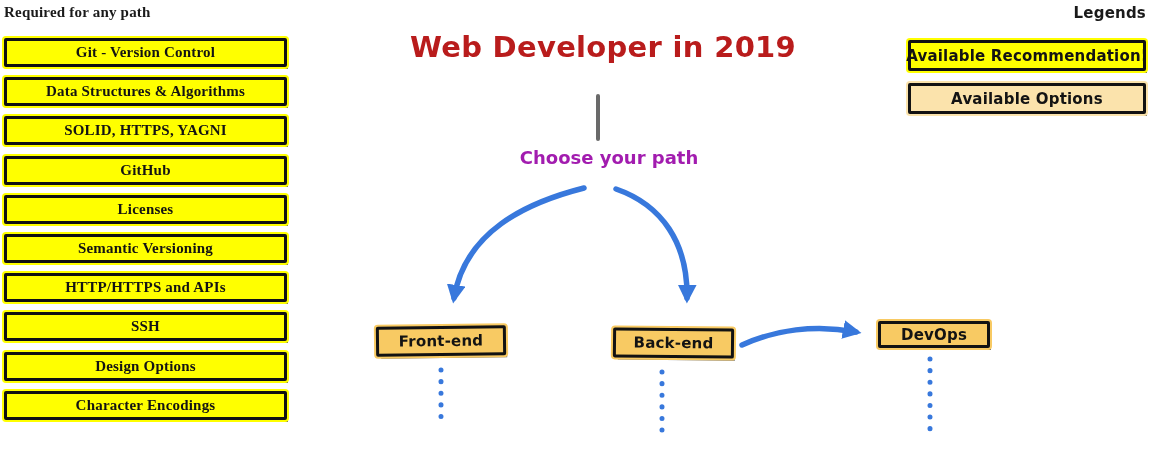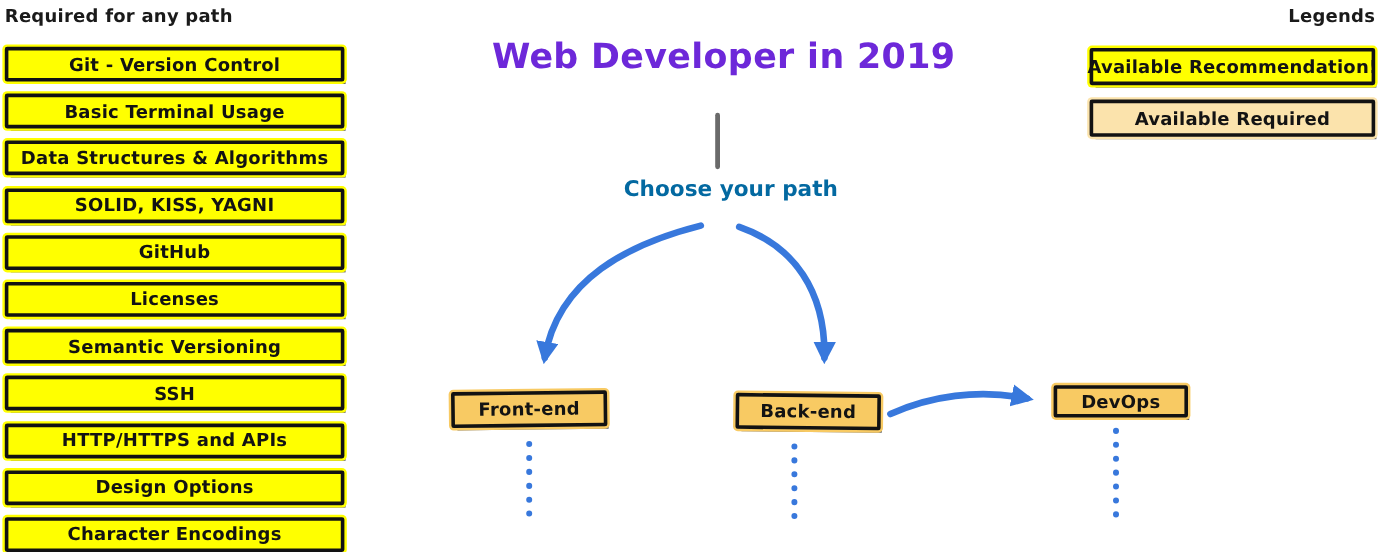--- a/index.html
+++ b/index.html
@@ -28,32 +28,32 @@
     white-space:nowrap;
   }
   .yellow{background:var(--recommendation);
           box-shadow:0 0 0 2px var(--recommendation),3px 4px 0 -2px rgba(60,60,60,.8);}
   .amber {background:var(--node);
           box-shadow:0 0 0 2px var(--node),3px 4px 0 -2px rgba(60,60,60,.8);}
   .tan   {background:var(--option);
           box-shadow:0 0 0 2px var(--option),3px 4px 0 -2px rgba(60,60,60,.8);}
 
   
-  .left-panel{position:absolute;left:4px;top:4px;width:284px;}
+  .left-panel{position:absolute;left:4px;top:4px;width:284px;font-family:Liberation Serif, serif;}
   .panel-heading{margin:0;font-size:15px;font-weight:bold;color:#1a1a1a;letter-spacing:.2px;}
   .req-list{margin-top:17px;display:flex;flex-direction:column;gap:10.2px;}
   .req-item{width:283px;height:29px;}
 
   
   .title{position:absolute;left:603px;top:30px;transform:translateX(-50%);
-         margin:0;font-size:29px;font-weight:bold;color:#6d28d9;letter-spacing:.3px;white-space:nowrap;}
+         margin:0;font-size:29px;font-weight:bold;color:#b91c1c;letter-spacing:.3px;white-space:nowrap;}
   .stem{position:absolute;left:596px;top:94px;width:4px;height:47px;
         background:var(--stem);border-radius:3px;}
   .subtitle{position:absolute;left:609px;top:147px;transform:translateX(-50%);
-            font-size:18px;font-weight:bold;color:#0369a1;white-space:nowrap;}
+            font-size:18px;font-weight:bold;color:#a21caf;white-space:nowrap;}
 
   .node{position:absolute;height:30px;}
   .node-frontend{left:376px;top:326px;width:130px;transform:rotate(-.7deg);}
   .node-backend {left:613px;top:328px;width:121px;transform:rotate(.6deg);}
   .node-devops  {left:878px;top:321px;width:112px;height:27px;}
 
   
   .legend{position:absolute;left:908px;top:4px;width:238px;}
   .legend-box{width:238px;height:31px;margin-top:0;}
   .legend .panel-heading{margin-bottom:18px;text-align:right;}
@@ -71,50 +71,47 @@
 <div class="canvas">
 
   <section class="left-panel">
     <h2 class="panel-heading">Required for any path</h2>
     <div class="req-list">
 
         <div class="box yellow req-item">
           <span>Git - Version Control</span>
         </div>
 
-        <div class="box yellow req-item">
-          <span>Basic Terminal Usage</span>
-        </div>
 
         <div class="box yellow req-item">
           <span>Data Structures &amp; Algorithms</span>
         </div>
 
         <div class="box yellow req-item">
-          <span>SOLID, KISS, YAGNI</span>
+          <span>SOLID, HTTPS, YAGNI</span>
         </div>
 
         <div class="box yellow req-item">
           <span>GitHub</span>
         </div>
 
         <div class="box yellow req-item">
           <span>Licenses</span>
         </div>
 
         <div class="box yellow req-item">
           <span>Semantic Versioning</span>
         </div>
 
         <div class="box yellow req-item">
-          <span>SSH</span>
+          <span>HTTP/HTTPS and APIs</span>
         </div>
 
         <div class="box yellow req-item">
-          <span>HTTP/HTTPS and APIs</span>
+          <span>SSH</span>
         </div>
 
         <div class="box yellow req-item">
           <span>Design Options</span>
         </div>
 
         <div class="box yellow req-item">
           <span>Character Encodings</span>
         </div>
       </div>
@@ -139,16 +136,16 @@
   </svg>
 
   <div class="box amber node node-frontend">Front-end</div>
   <div class="box amber node node-backend">Back-end</div>
   <div class="box amber node node-devops">DevOps</div>
 
   <section class="legend">
     <h2 class="panel-heading">Legends</h2>
     <div class="box yellow legend-box">Available Recommendation!</div>
     <div class="legend-gap"></div>
-    <div class="box tan legend-box">Available Required</div>
+    <div class="box tan legend-box">Available Options</div>
   </section>
 
 </div>
 
 </body></html>

